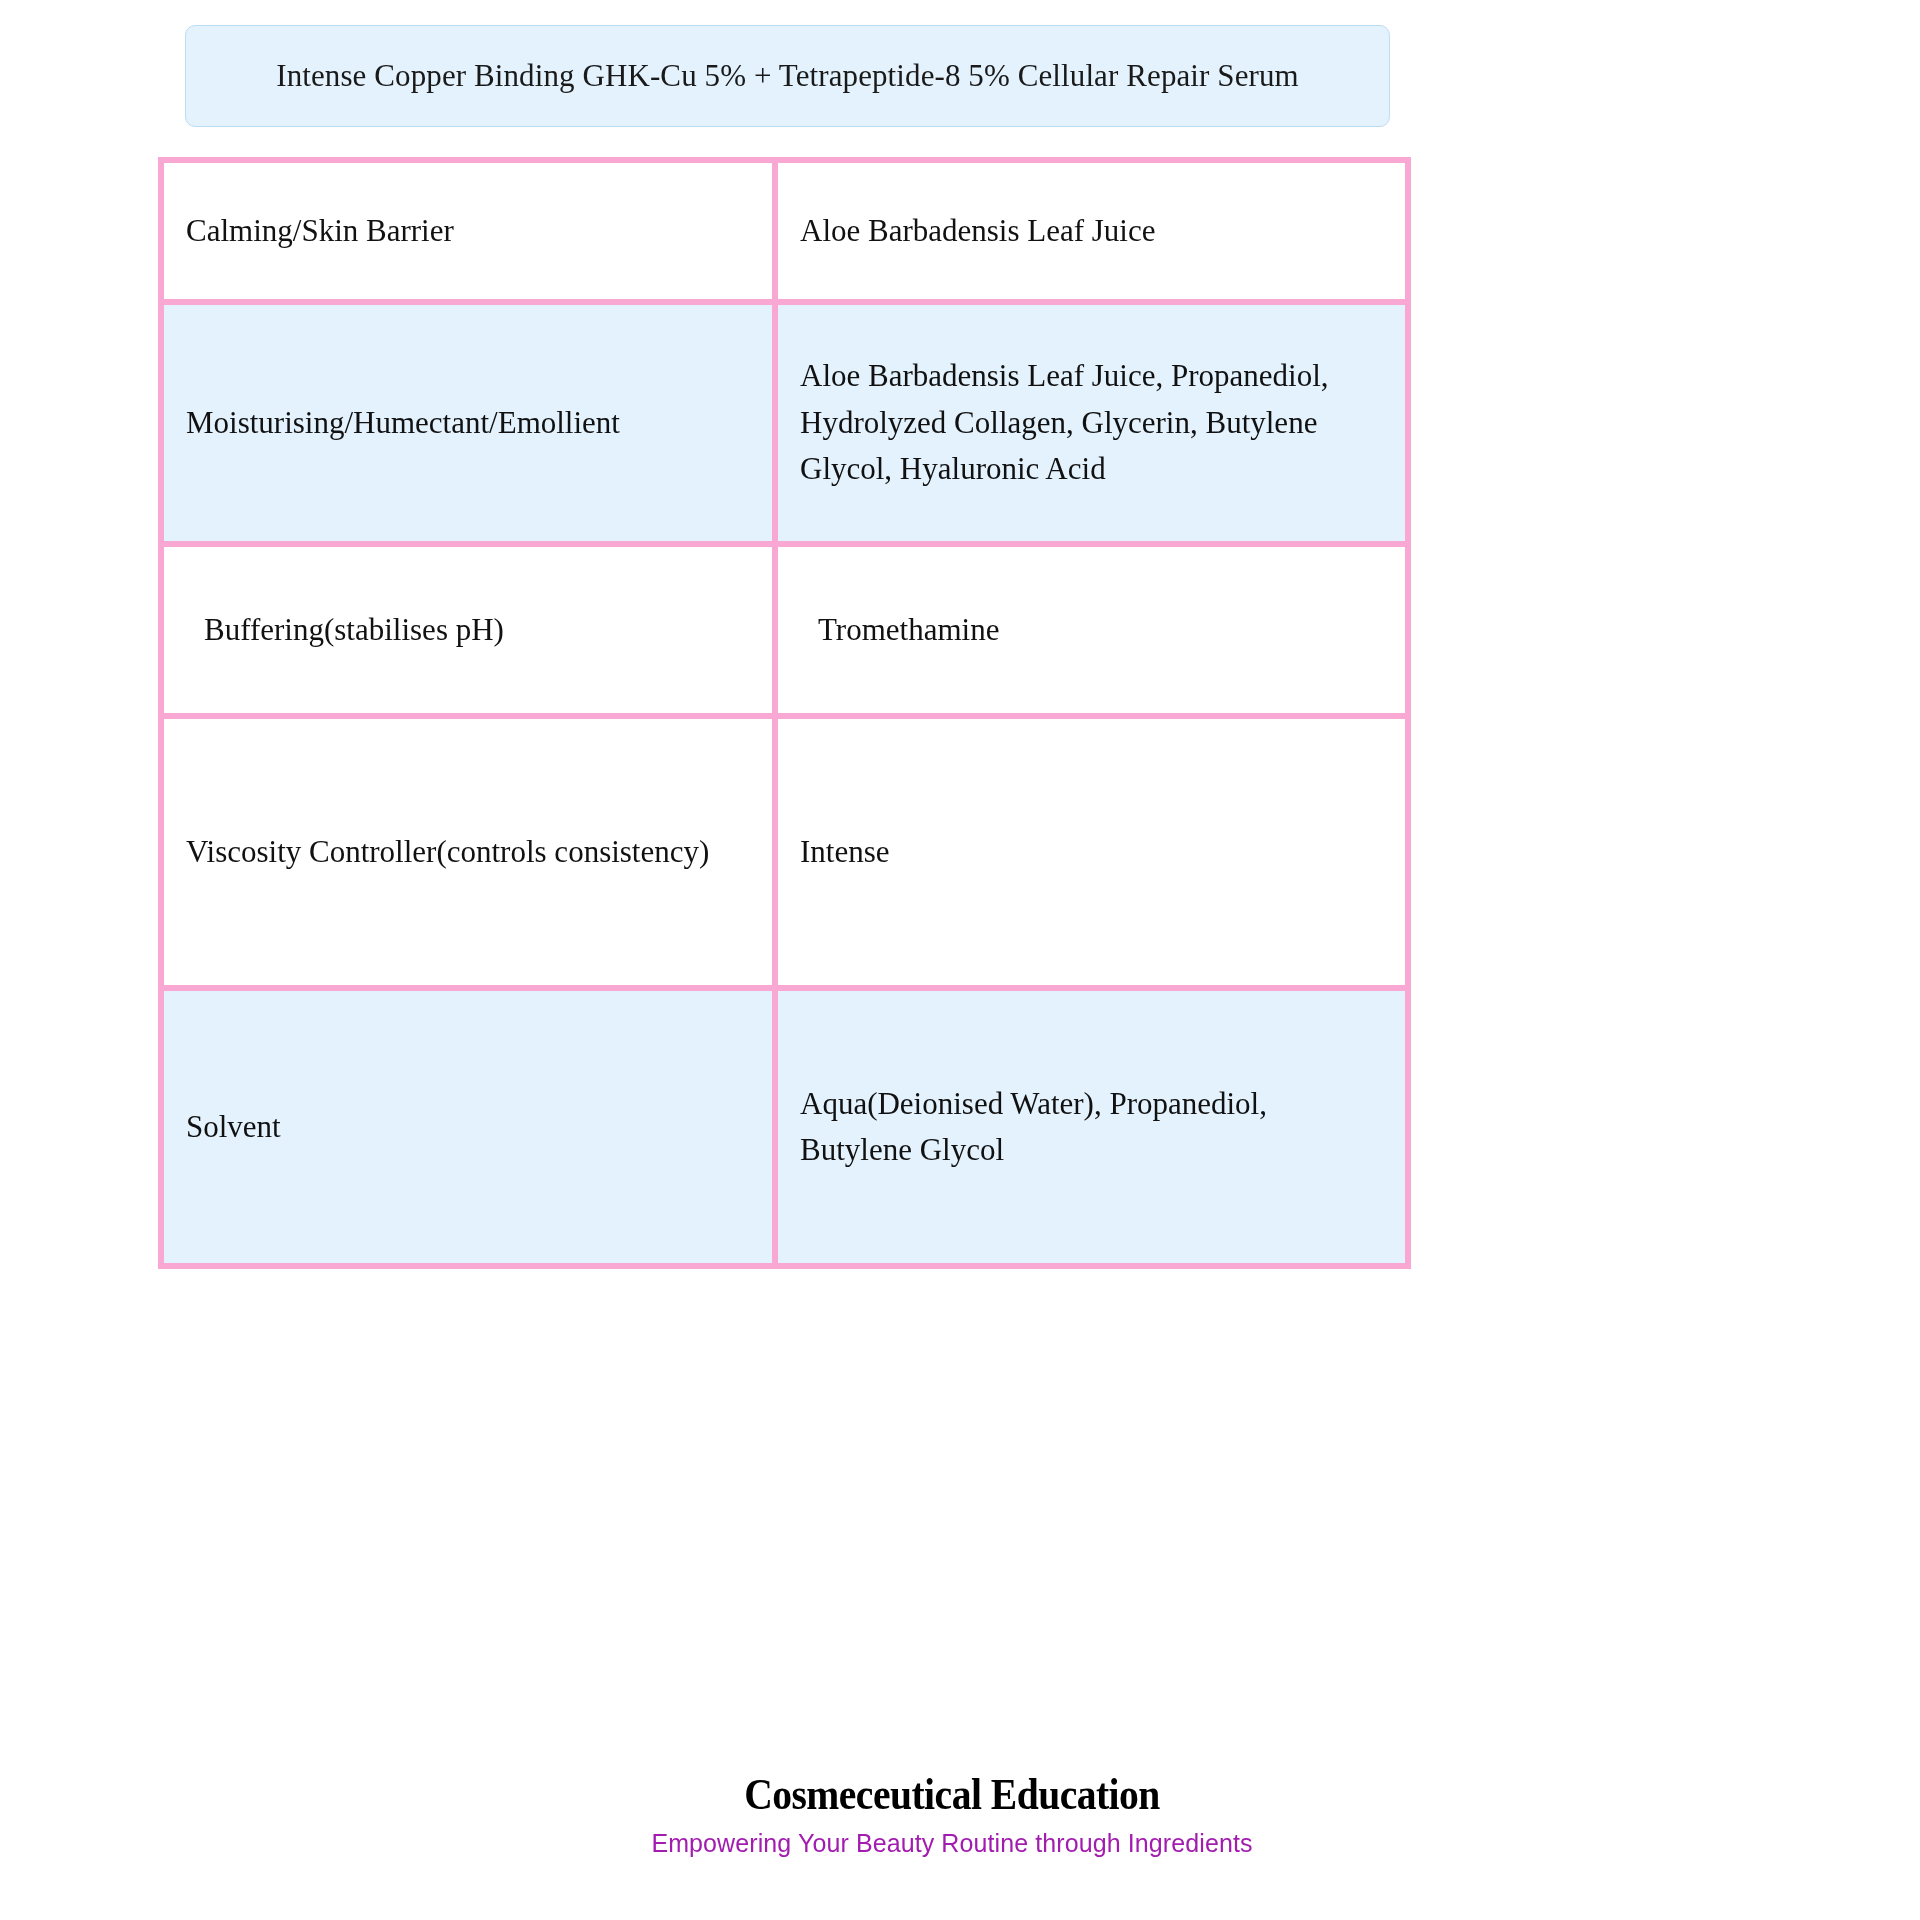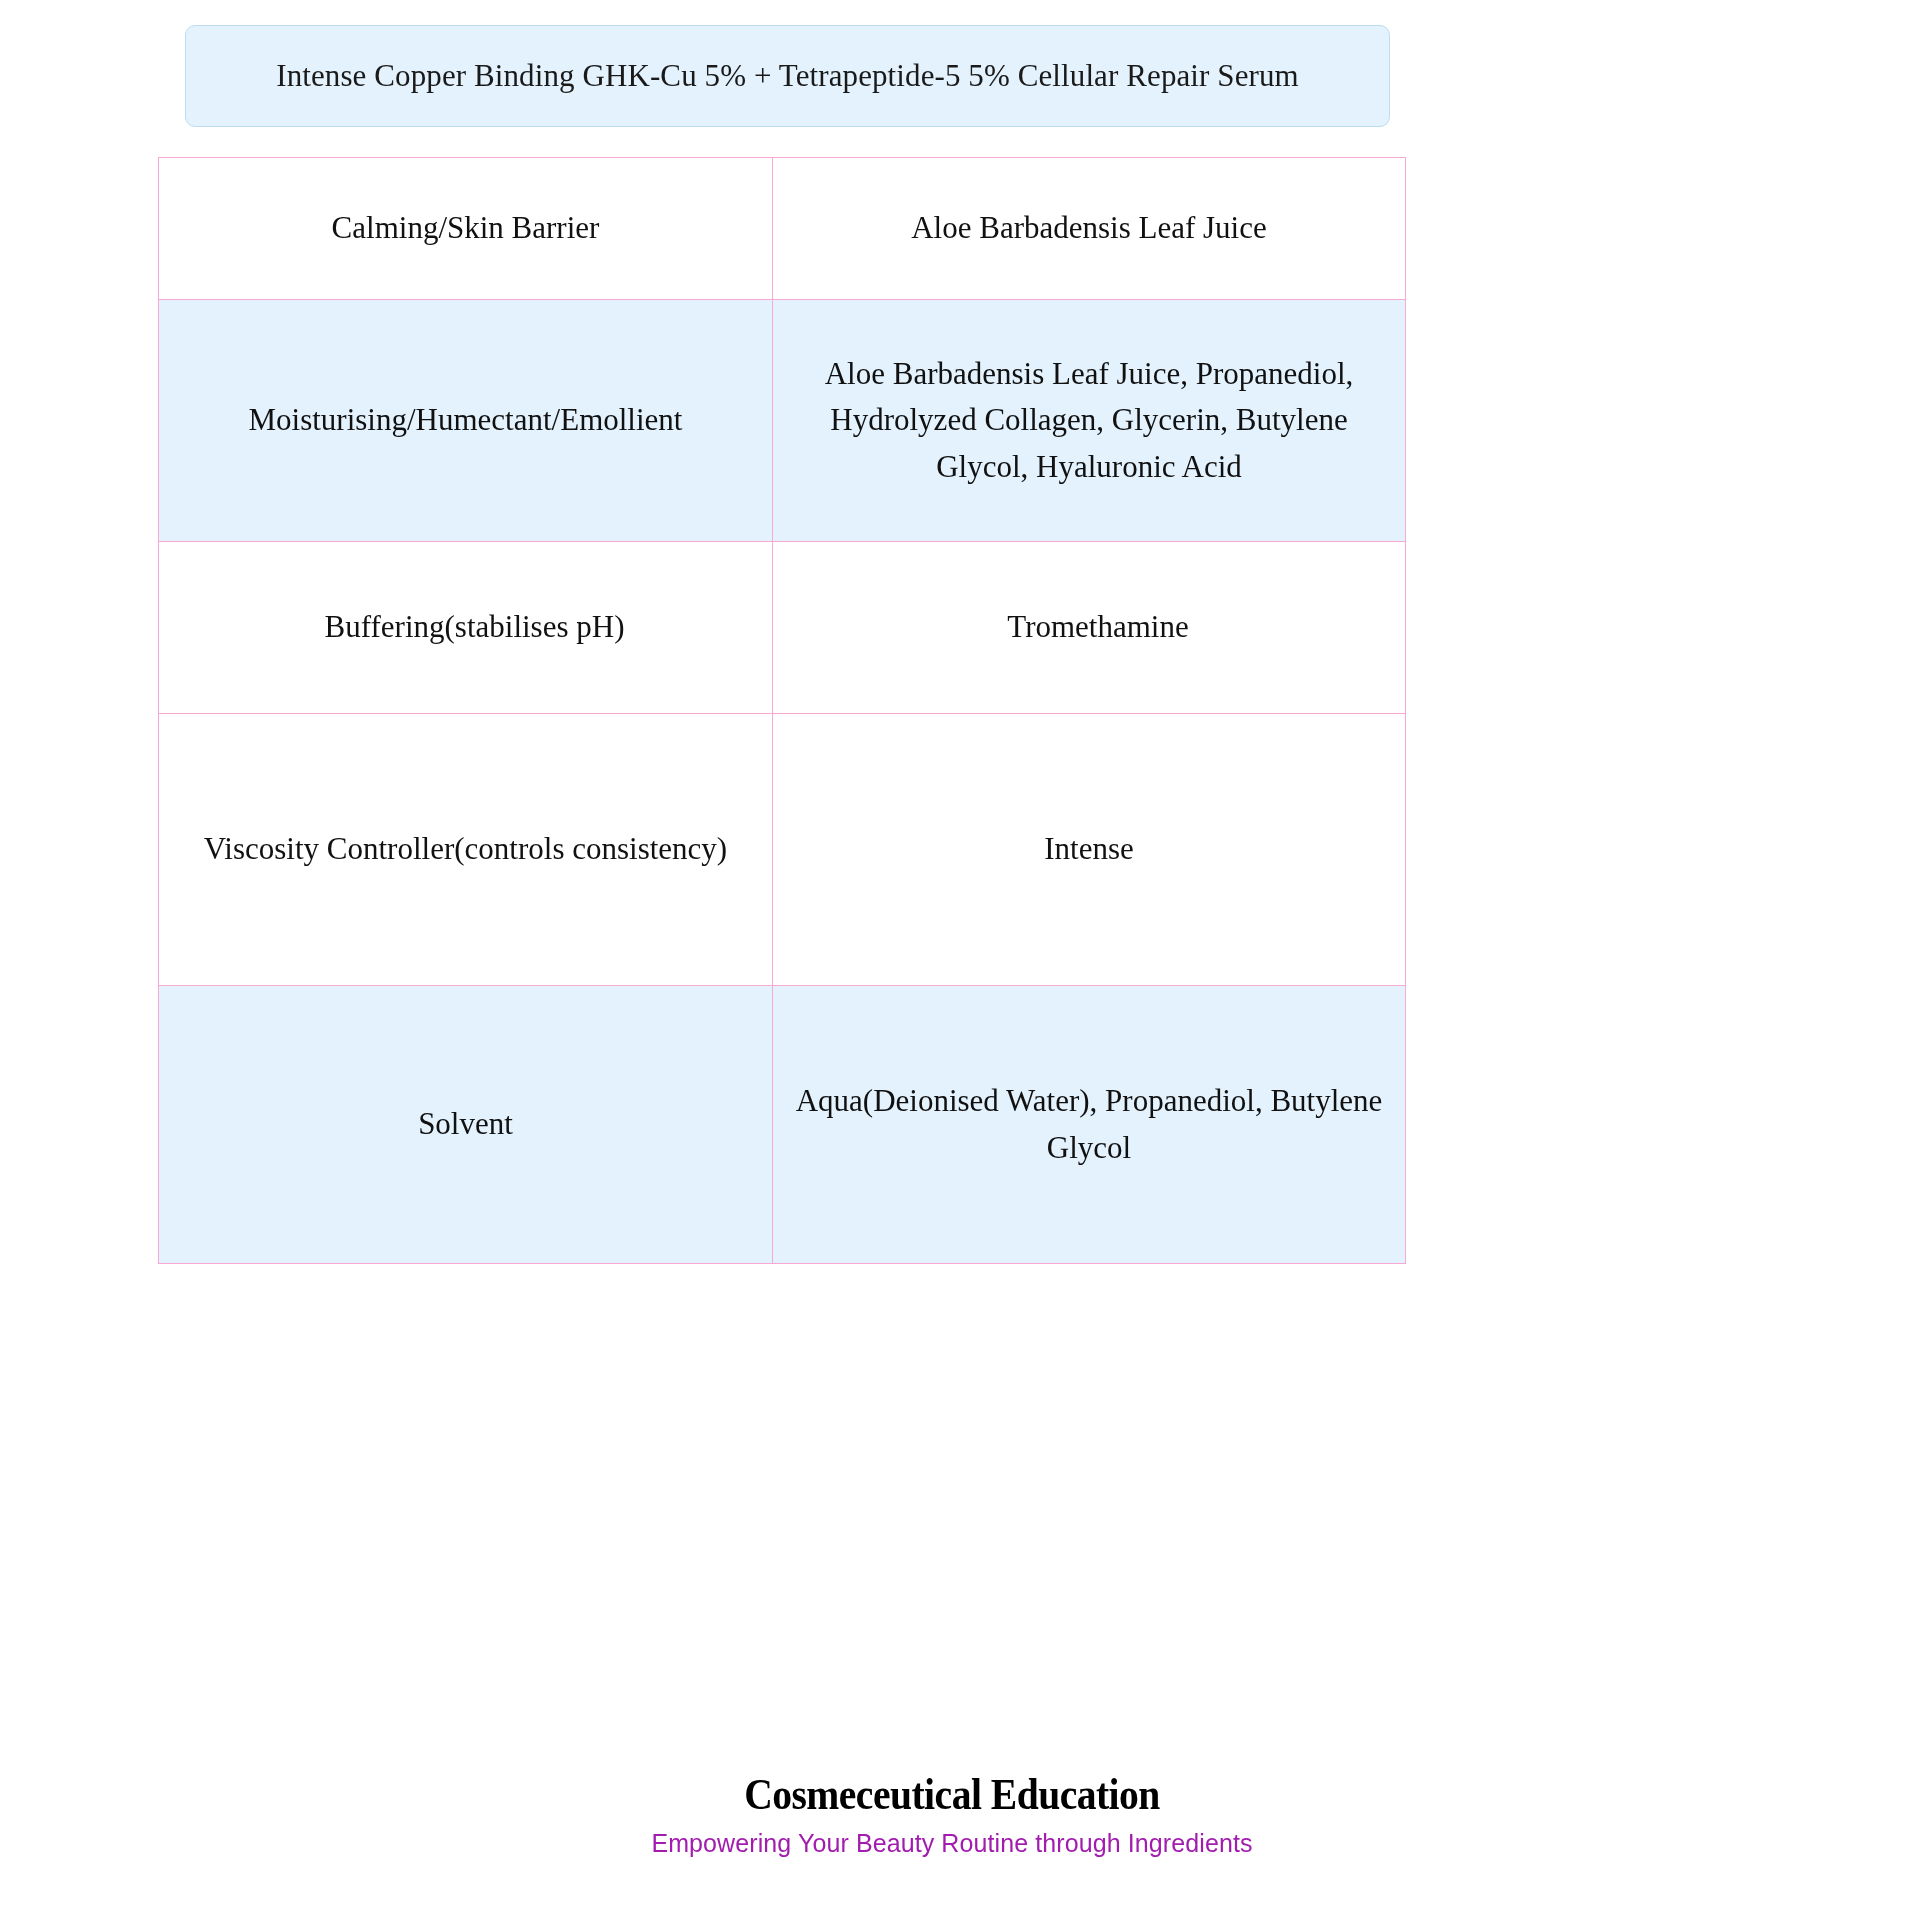--- a/index.html
+++ b/index.html
@@ -50,23 +50,23 @@
   
   .table {
     position: absolute;
     left: 158px;
     top: 157px;
     width: 1247px;
     border-collapse: collapse;
     table-layout: fixed;
   }
   .table td {
-    border: 1px solid #f9a8d4;
+    border: 6px solid #f9a8d4;
     vertical-align: middle;
-    text-align: center;
+    text-align: left;
     padding: 14px 22px;
     font-family: "Liberation Serif", serif;
     font-size: 31px;
     line-height: 1.5;
     color: #111111;
     box-sizing: border-box;
   }
   .col-a { width: 614px; }
   .col-b { width: 633px; }
 
@@ -110,21 +110,21 @@
     color: #a21caf;
     letter-spacing: 0.1px;
   }
 </style>
 </head>
 <body>
 
 <div class="page">
 
   <div class="title-banner">
-    <div class="title-text">Intense Copper Binding GHK-Cu 5% + Tetrapeptide-5 5% Cellular Repair Serum</div>
+    <div class="title-text">Intense Copper Binding GHK-Cu 5% + Tetrapeptide-8 5% Cellular Repair Serum</div>
   </div>
 
   <table class="table">
     <tbody>
 
       <tr class="row-plain h-r1">
         <td class="col-a">Calming/Skin Barrier</td>
         <td class="col-b">Aloe Barbadensis Leaf Juice</td>
       </tr>
 

